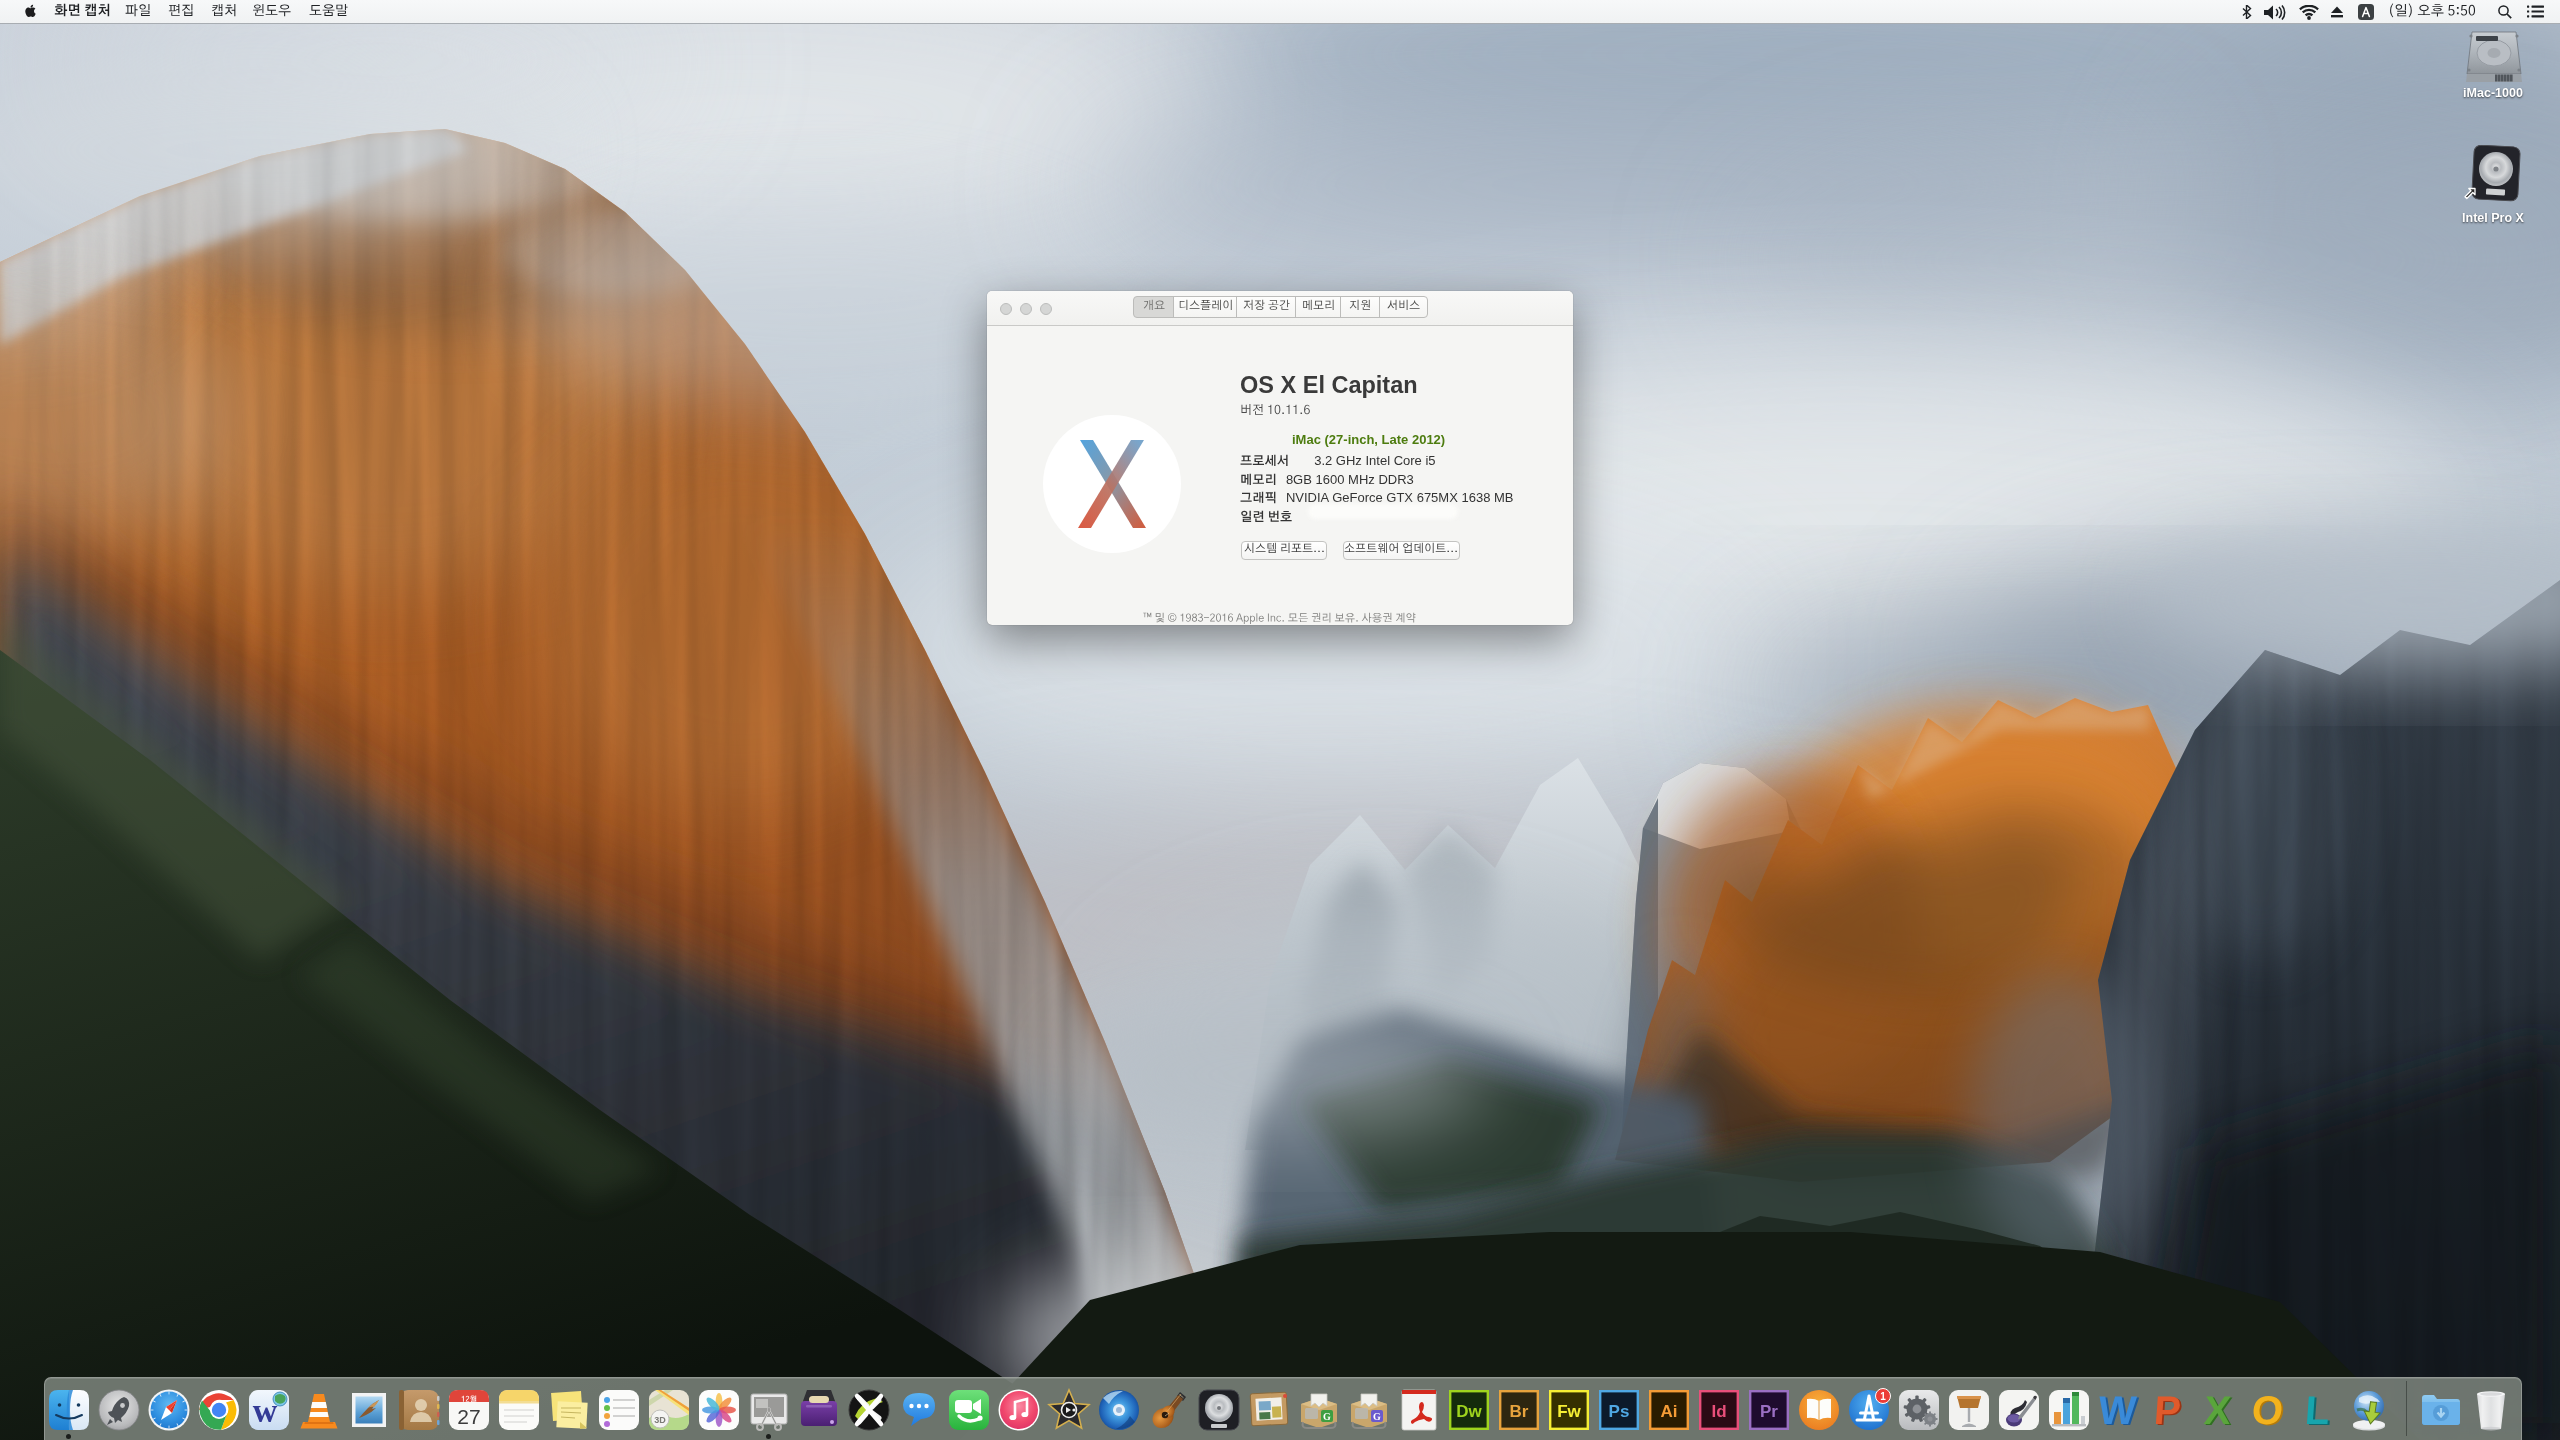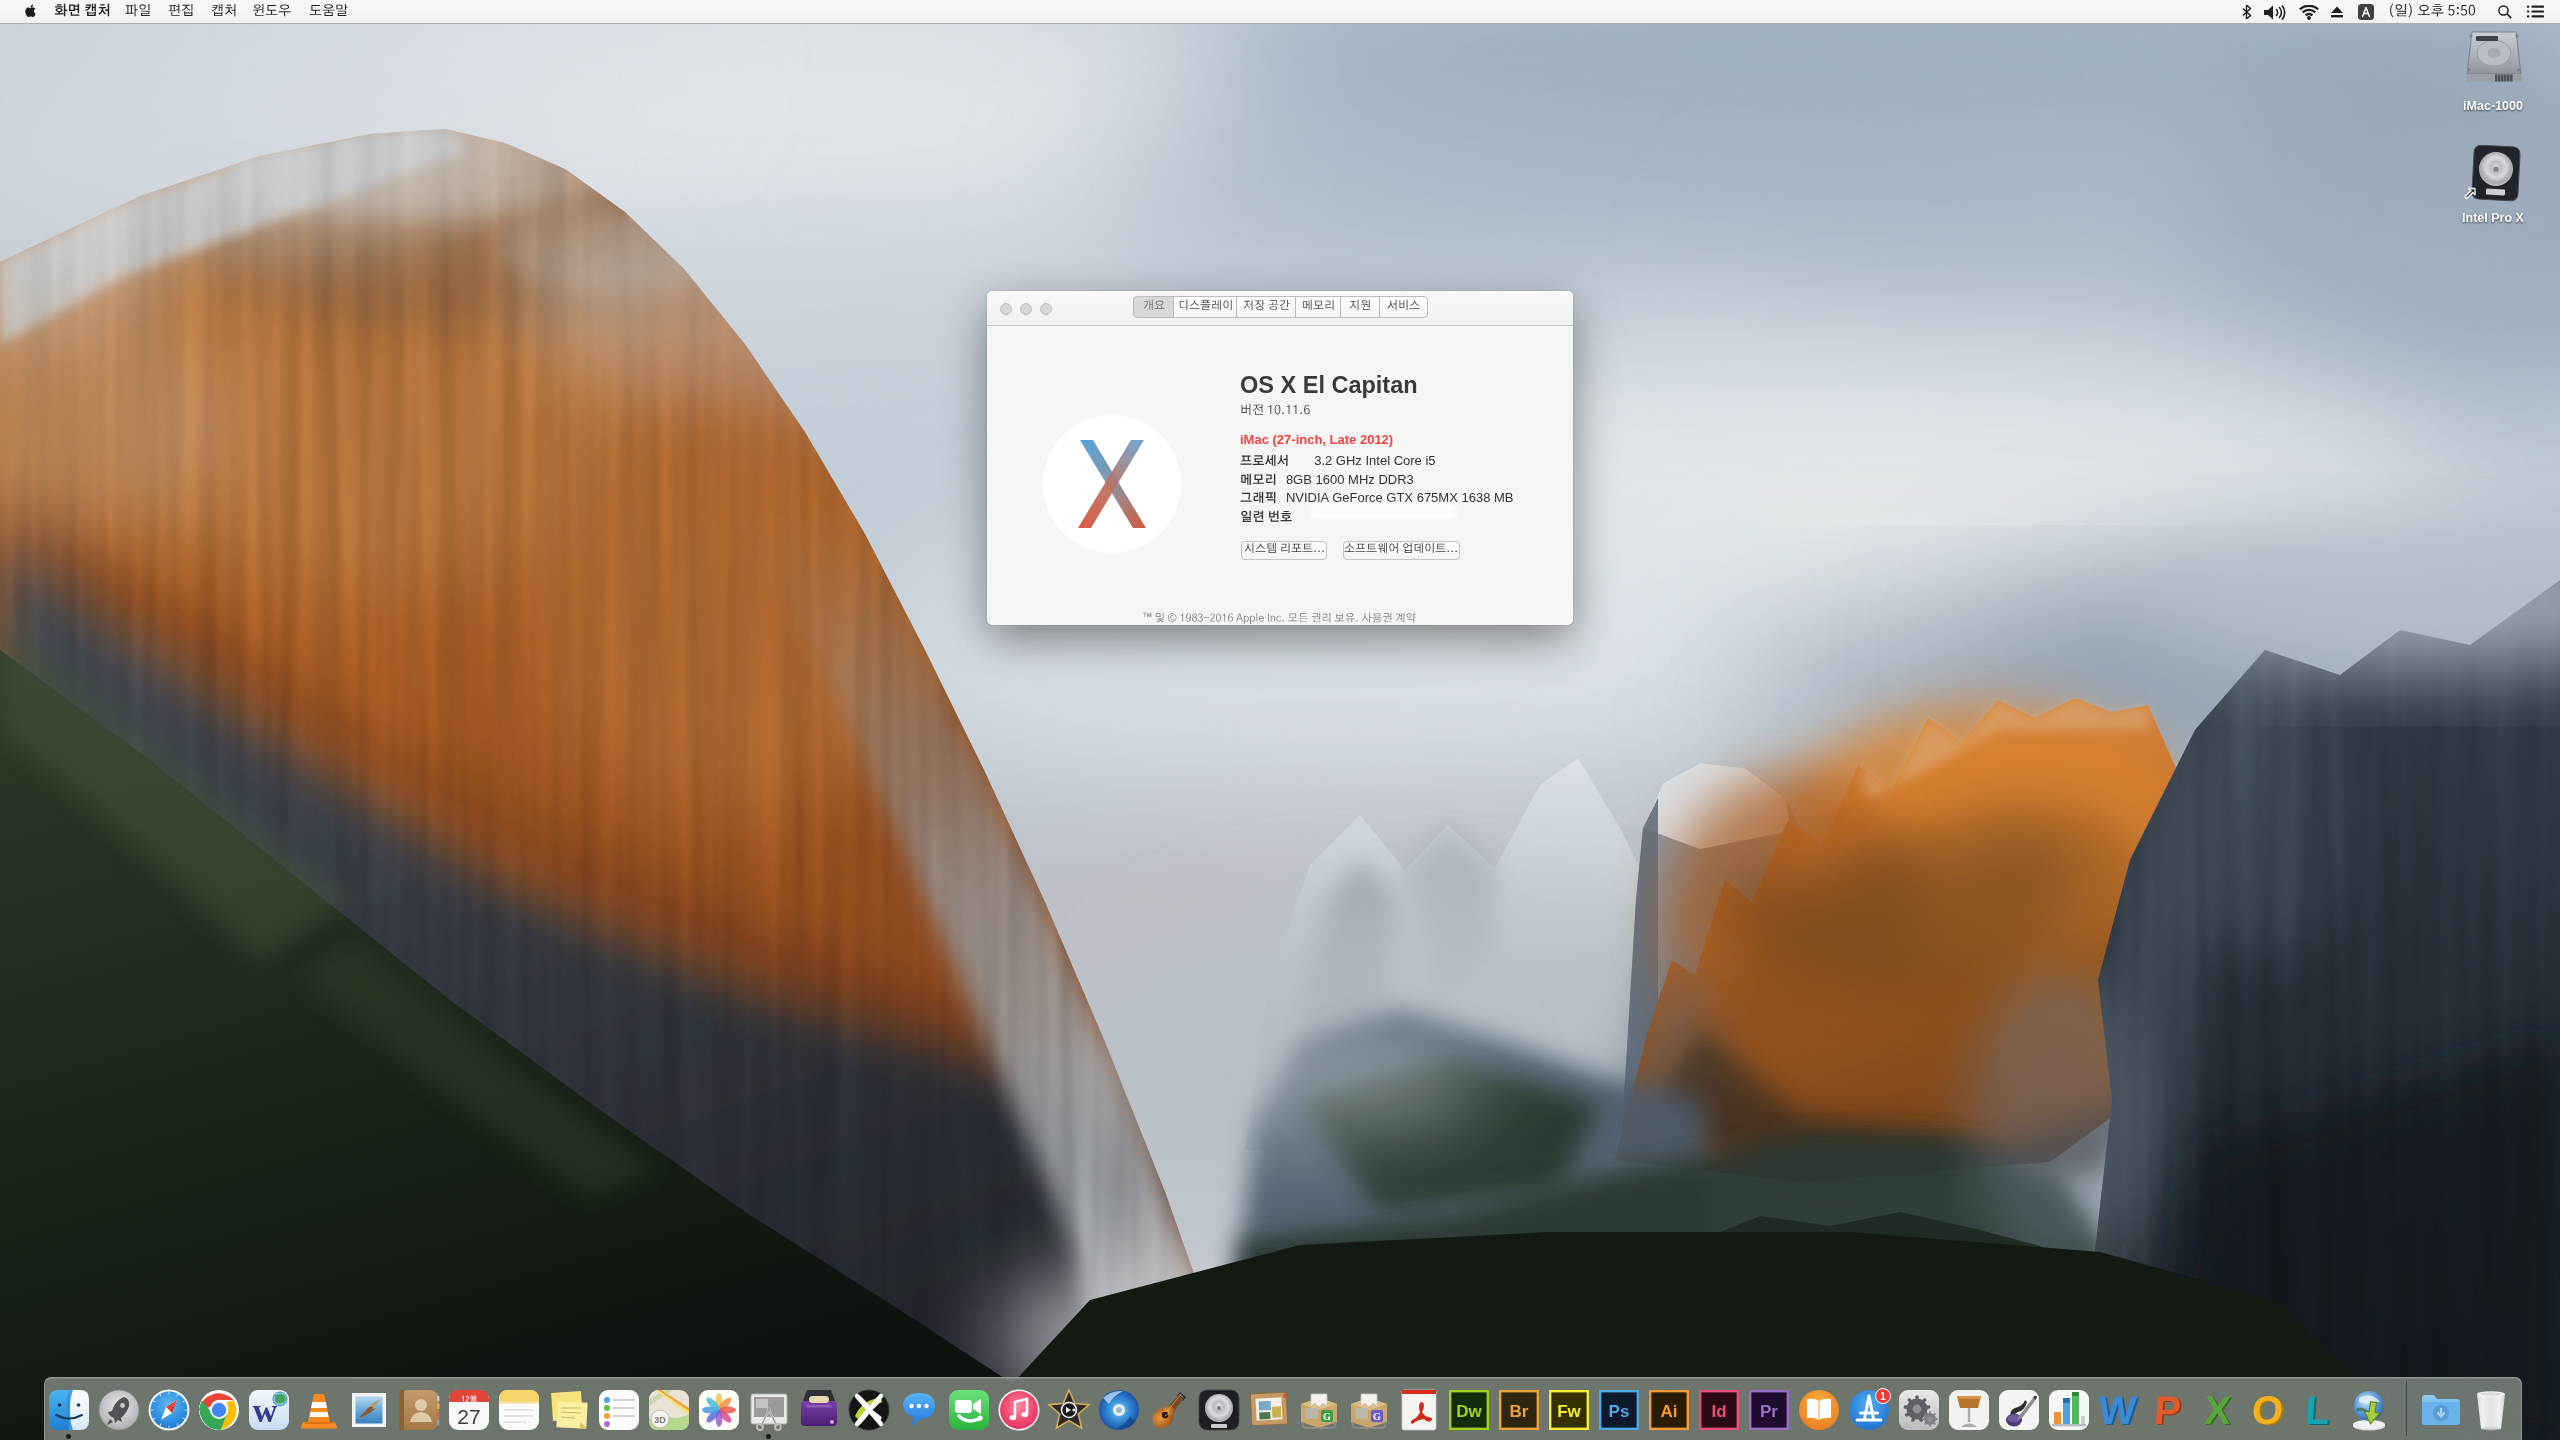--- a/index.html
+++ b/index.html
@@ -256,21 +256,21 @@
           <rect x="37" y="44.5" width="2.6" height="7"></rect>
           <rect x="40" y="44.5" width="2.6" height="7"></rect>
           <rect x="43" y="44.5" width="2.6" height="7"></rect>
           <rect x="46" y="44.5" width="2.6" height="7"></rect>
         </g>
         <circle cx="7" cy="6" r="1.6" fill="#7b8187"></circle>
         <circle cx="53" cy="6" r="1.6" fill="#7b8187"></circle>
         <circle cx="5" cy="40" r="1.6" fill="#7b8187"></circle>
         <circle cx="55" cy="40" r="1.6" fill="#7b8187"></circle>
       </svg></div>
-    <div class="abs" style="left:2437px;top:99px;width:112px;text-align:center;font:bold 12.5px 'Liberation Sans';color:#fff;text-shadow:0 1px 2px rgba(0,0,0,0.65)">iMac-1000</div>
+    <div class="abs" style="left:2437px;top:86px;width:112px;text-align:center;font:bold 12.5px 'Liberation Sans';color:#fff;text-shadow:0 1px 2px rgba(0,0,0,0.65)">iMac-1000</div>
     <div class="abs" style="left:2470px;top:145px"><svg width="52" height="60" viewBox="0 0 52 60">
         <defs>
           <radialGradient id="lpd" cx="0.5" cy="0.45" r="0.6">
             <stop offset="0" stop-color="#e8e9ea"></stop>
             <stop offset="0.25" stop-color="#b9bcc0"></stop>
             <stop offset="0.5" stop-color="#d7d9db"></stop>
             <stop offset="0.75" stop-color="#a7abb0"></stop>
             <stop offset="1" stop-color="#caccce"></stop>
           </radialGradient>
         </defs>
@@ -363,21 +363,21 @@
           <path transform="translate(984,0)" d="M69 298Q106 314 148 341Q189 368 232 408Q276 447 304 500Q333 554 334 609V694H119V762H629V694H417V613Q418 565 443 517Q468 469 508 432Q547 394 585 366Q623 339 661 320L618 269Q551 301 478 364Q406 427 377 482Q346 421 269 351Q192 281 115 245ZM582 498V567H777V822H854V147H777V498ZM246 -61V216H323V8H886V-61Z"></path>
           <path transform="translate(2218,0)" d="M103 573V634H133Q219 634 250 660Q281 686 281 735V758H349V-10H267V573Z"></path>
           <path transform="translate(2787,0)" d="M132 374Q132 224 170 136Q208 48 286 48Q328 48 358 74Q388 101 404 148Q421 195 428 250Q436 306 436 374Q436 524 398 613Q361 702 284 702Q208 702 170 614Q132 526 132 374ZM50 374Q50 578 117 672Q184 767 284 767Q394 767 456 666Q518 565 518 374Q518 260 494 174Q471 88 418 35Q365 -18 286 -18Q185 -18 118 79Q50 176 50 374Z"></path>
           <path transform="translate(3356,0)" d="M113 0V119H239V0Z"></path>
           <path transform="translate(3708,0)" d="M103 573V634H133Q219 634 250 660Q281 686 281 735V758H349V-10H267V573Z"></path>
           <path transform="translate(4277,0)" d="M103 573V634H133Q219 634 250 660Q281 686 281 735V758H349V-10H267V573Z"></path>
           <path transform="translate(4846,0)" d="M113 0V119H239V0Z"></path>
           <path transform="translate(5198,0)" d="M138 233Q138 152 180 100Q223 48 292 48Q358 48 401 100Q444 151 444 233Q444 317 400 368Q357 420 290 420Q225 420 182 366Q138 312 138 233ZM52 334Q52 399 60 459Q69 519 89 576Q109 633 139 674Q169 716 215 742Q261 767 318 767Q450 767 516 633L452 610Q400 702 318 702Q275 702 242 680Q209 657 190 618Q170 580 159 542Q148 504 142 460Q136 420 132 370Q152 422 198 454Q243 486 302 486Q400 486 462 414Q524 342 524 234Q524 126 462 54Q401 -18 296 -18Q185 -18 120 61Q52 143 52 334Z"></path>
         </g>
       </svg></div>
-    <div class="abs" style="left:1240px;top:432px;font:bold 13px 'Liberation Sans';color:#ef4444">iMac (27-inch, Late 2012)</div>
+    <div class="abs" style="left:1292px;top:432px;font:bold 13px 'Liberation Sans';color:#4d7c0f">iMac (27-inch, Late 2012)</div>
     <div class="abs" style="left:1240px;top:451px"><svg width="49.2" height="14.8" viewBox="0 0 49.2 14.8" style="vertical-align:-3.8px">
         <g fill="#333333" transform="translate(0,11.0) scale(0.012207,-0.012207)">
           <path transform="translate(0,0)" d="M44 18V115H959V18ZM121 304V398H264V677H142V772H866V677H743V398H887V304ZM371 398H637V677H371Z"></path>
           <path transform="translate(1008,0)" d="M44 -2V95H451V284H565V95H959V-2ZM178 241V563H722V696H172V793H832V470H288V337H847V241Z"></path>
           <path transform="translate(2016,0)" d="M783 -91V849H890V-91ZM446 412V518H584V823H686V-49H584V412ZM25 109Q241 318 241 623V791H350V628Q350 475 410 342Q470 210 543 138L459 75Q418 114 368 199Q317 284 297 354Q277 281 225 194Q173 107 115 46Z"></path>
           <path transform="translate(3024,0)" d="M535 411V516H759V849H872V-91H759V411ZM28 104Q79 143 122 191Q165 239 205 304Q245 370 268 456Q291 542 291 638V796H400V642Q400 475 473 339Q546 203 642 130L562 62Q504 105 437 198Q370 291 346 371Q322 286 253 190Q184 95 114 35Z"></path>
         </g>
       </svg><span style="font:13px 'Liberation Sans';color:#333;margin-left:25px;vertical-align:baseline">3.2 GHz Intel Core i5</span></div>
     <div class="abs" style="left:1240px;top:470px"><svg width="36.9" height="14.8" viewBox="0 0 36.9 14.8" style="vertical-align:-3.8px">
         <g fill="#333333" transform="translate(0,11.0) scale(0.012207,-0.012207)">

